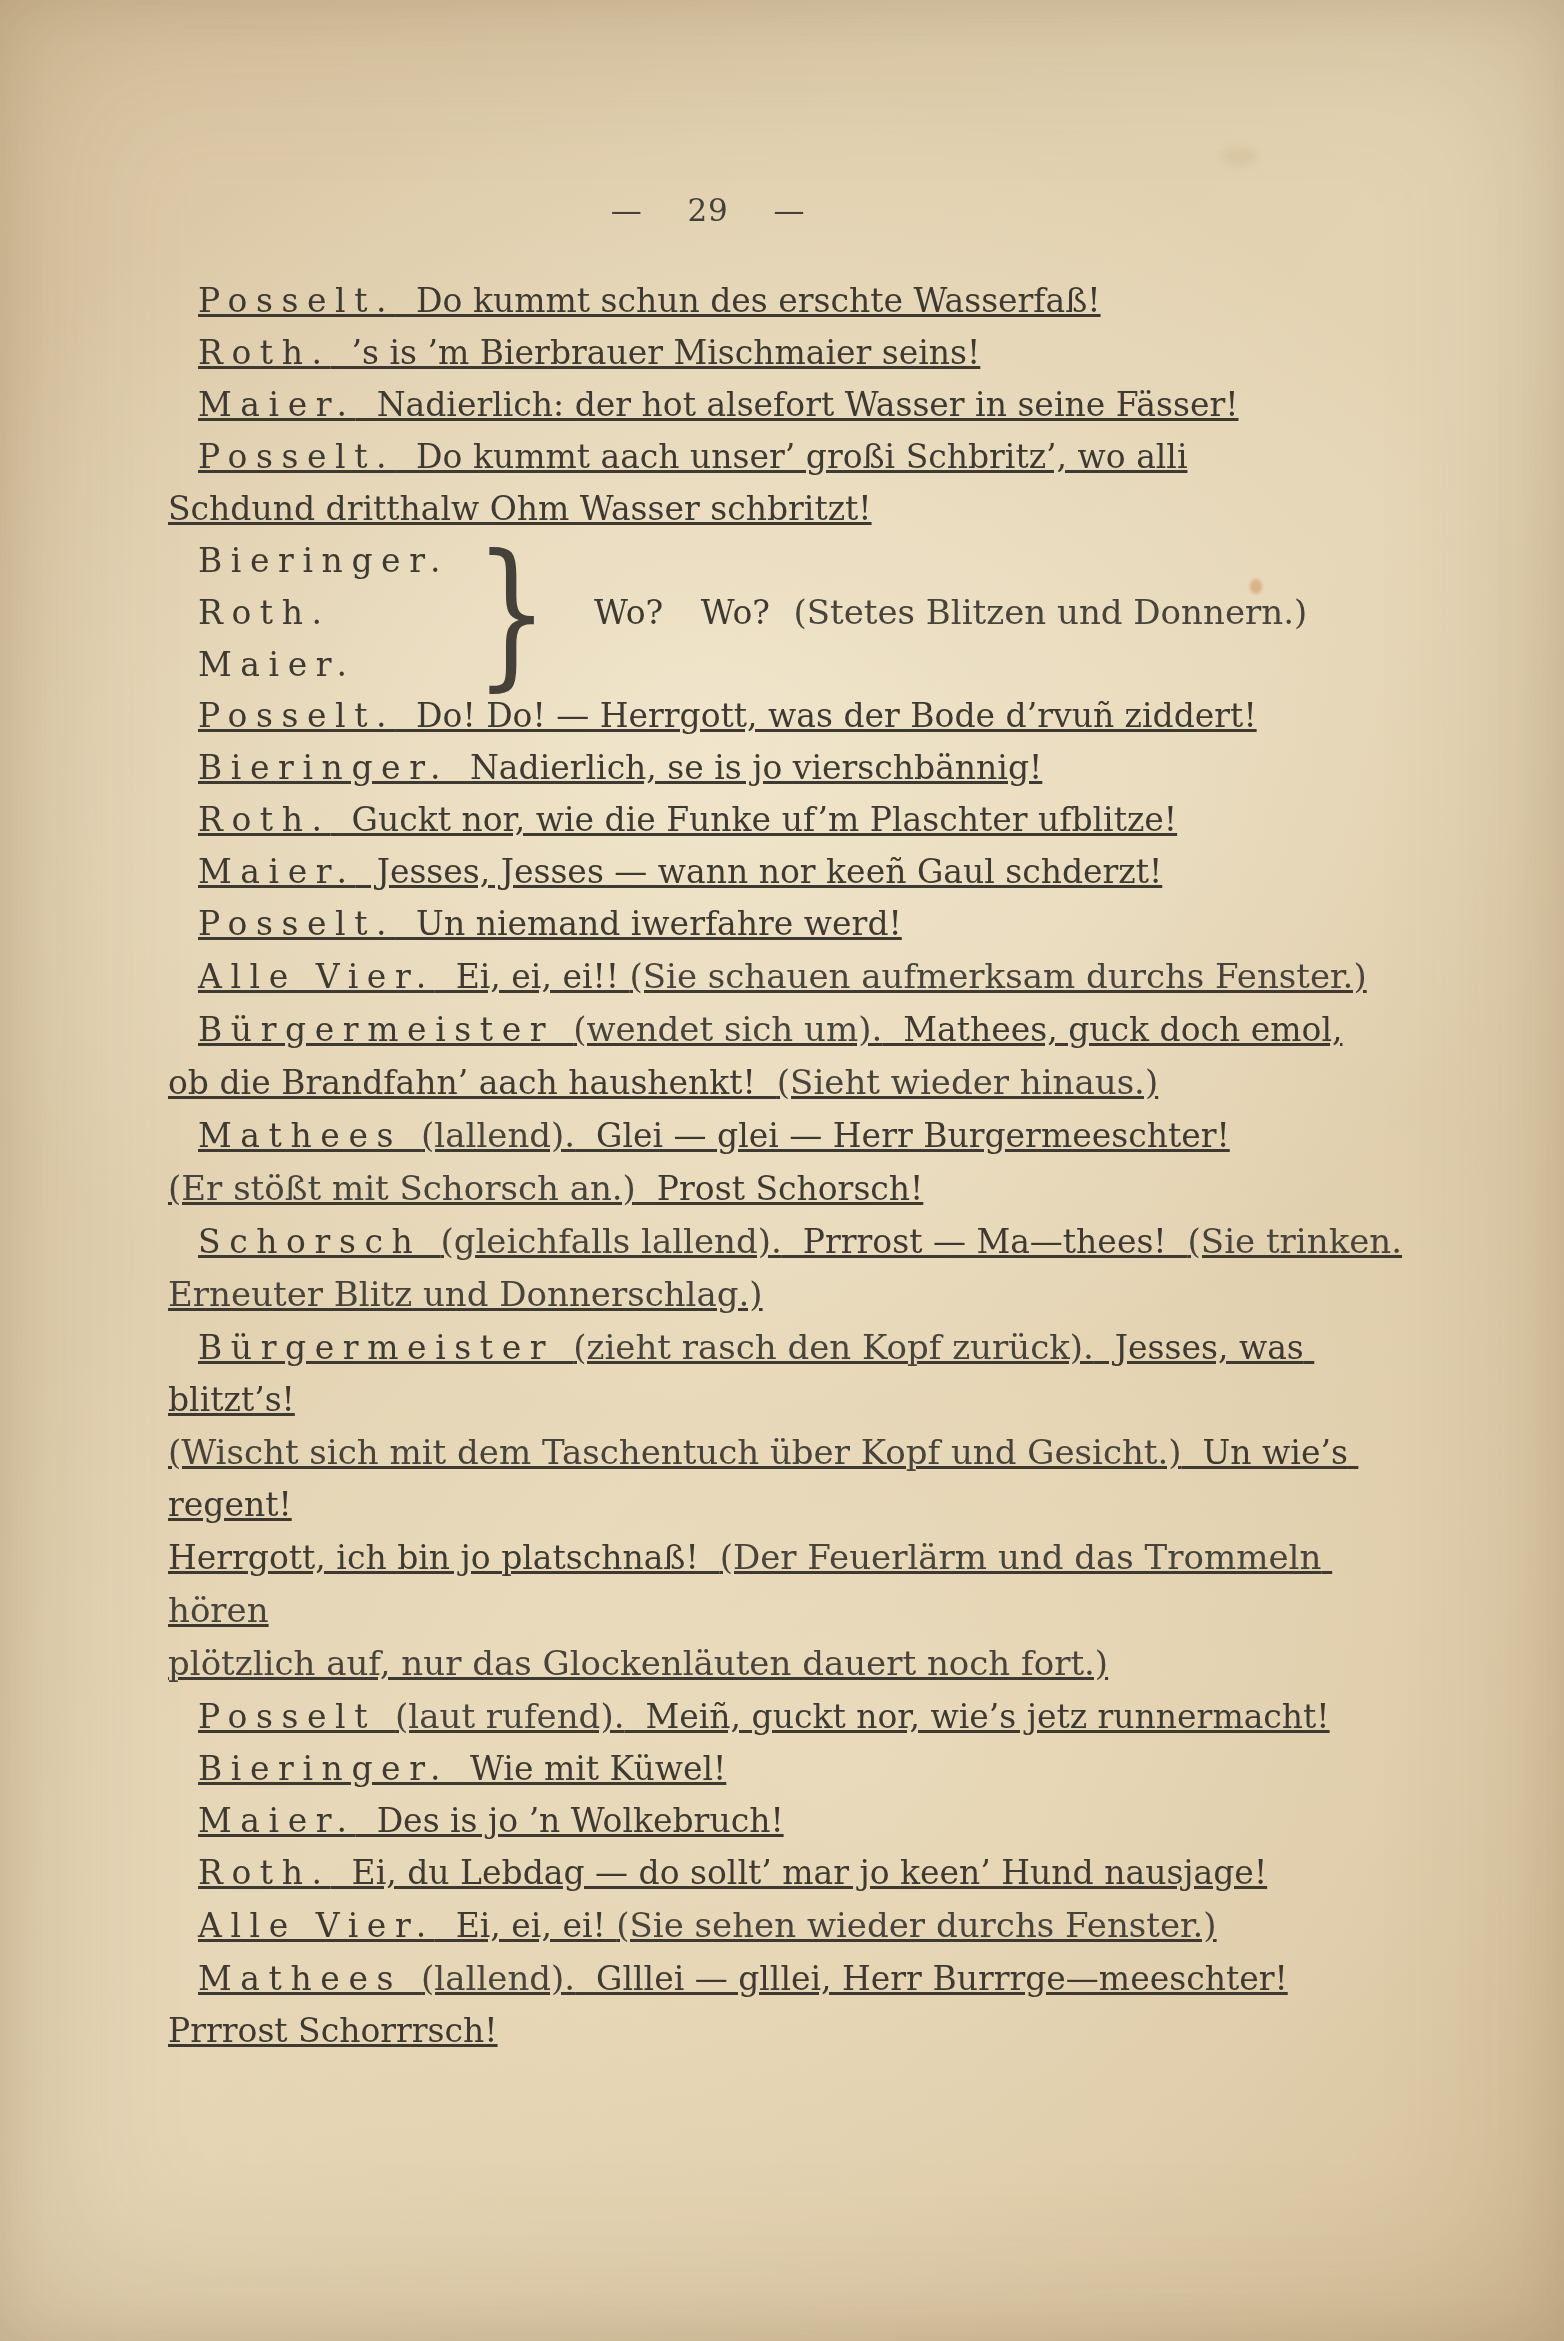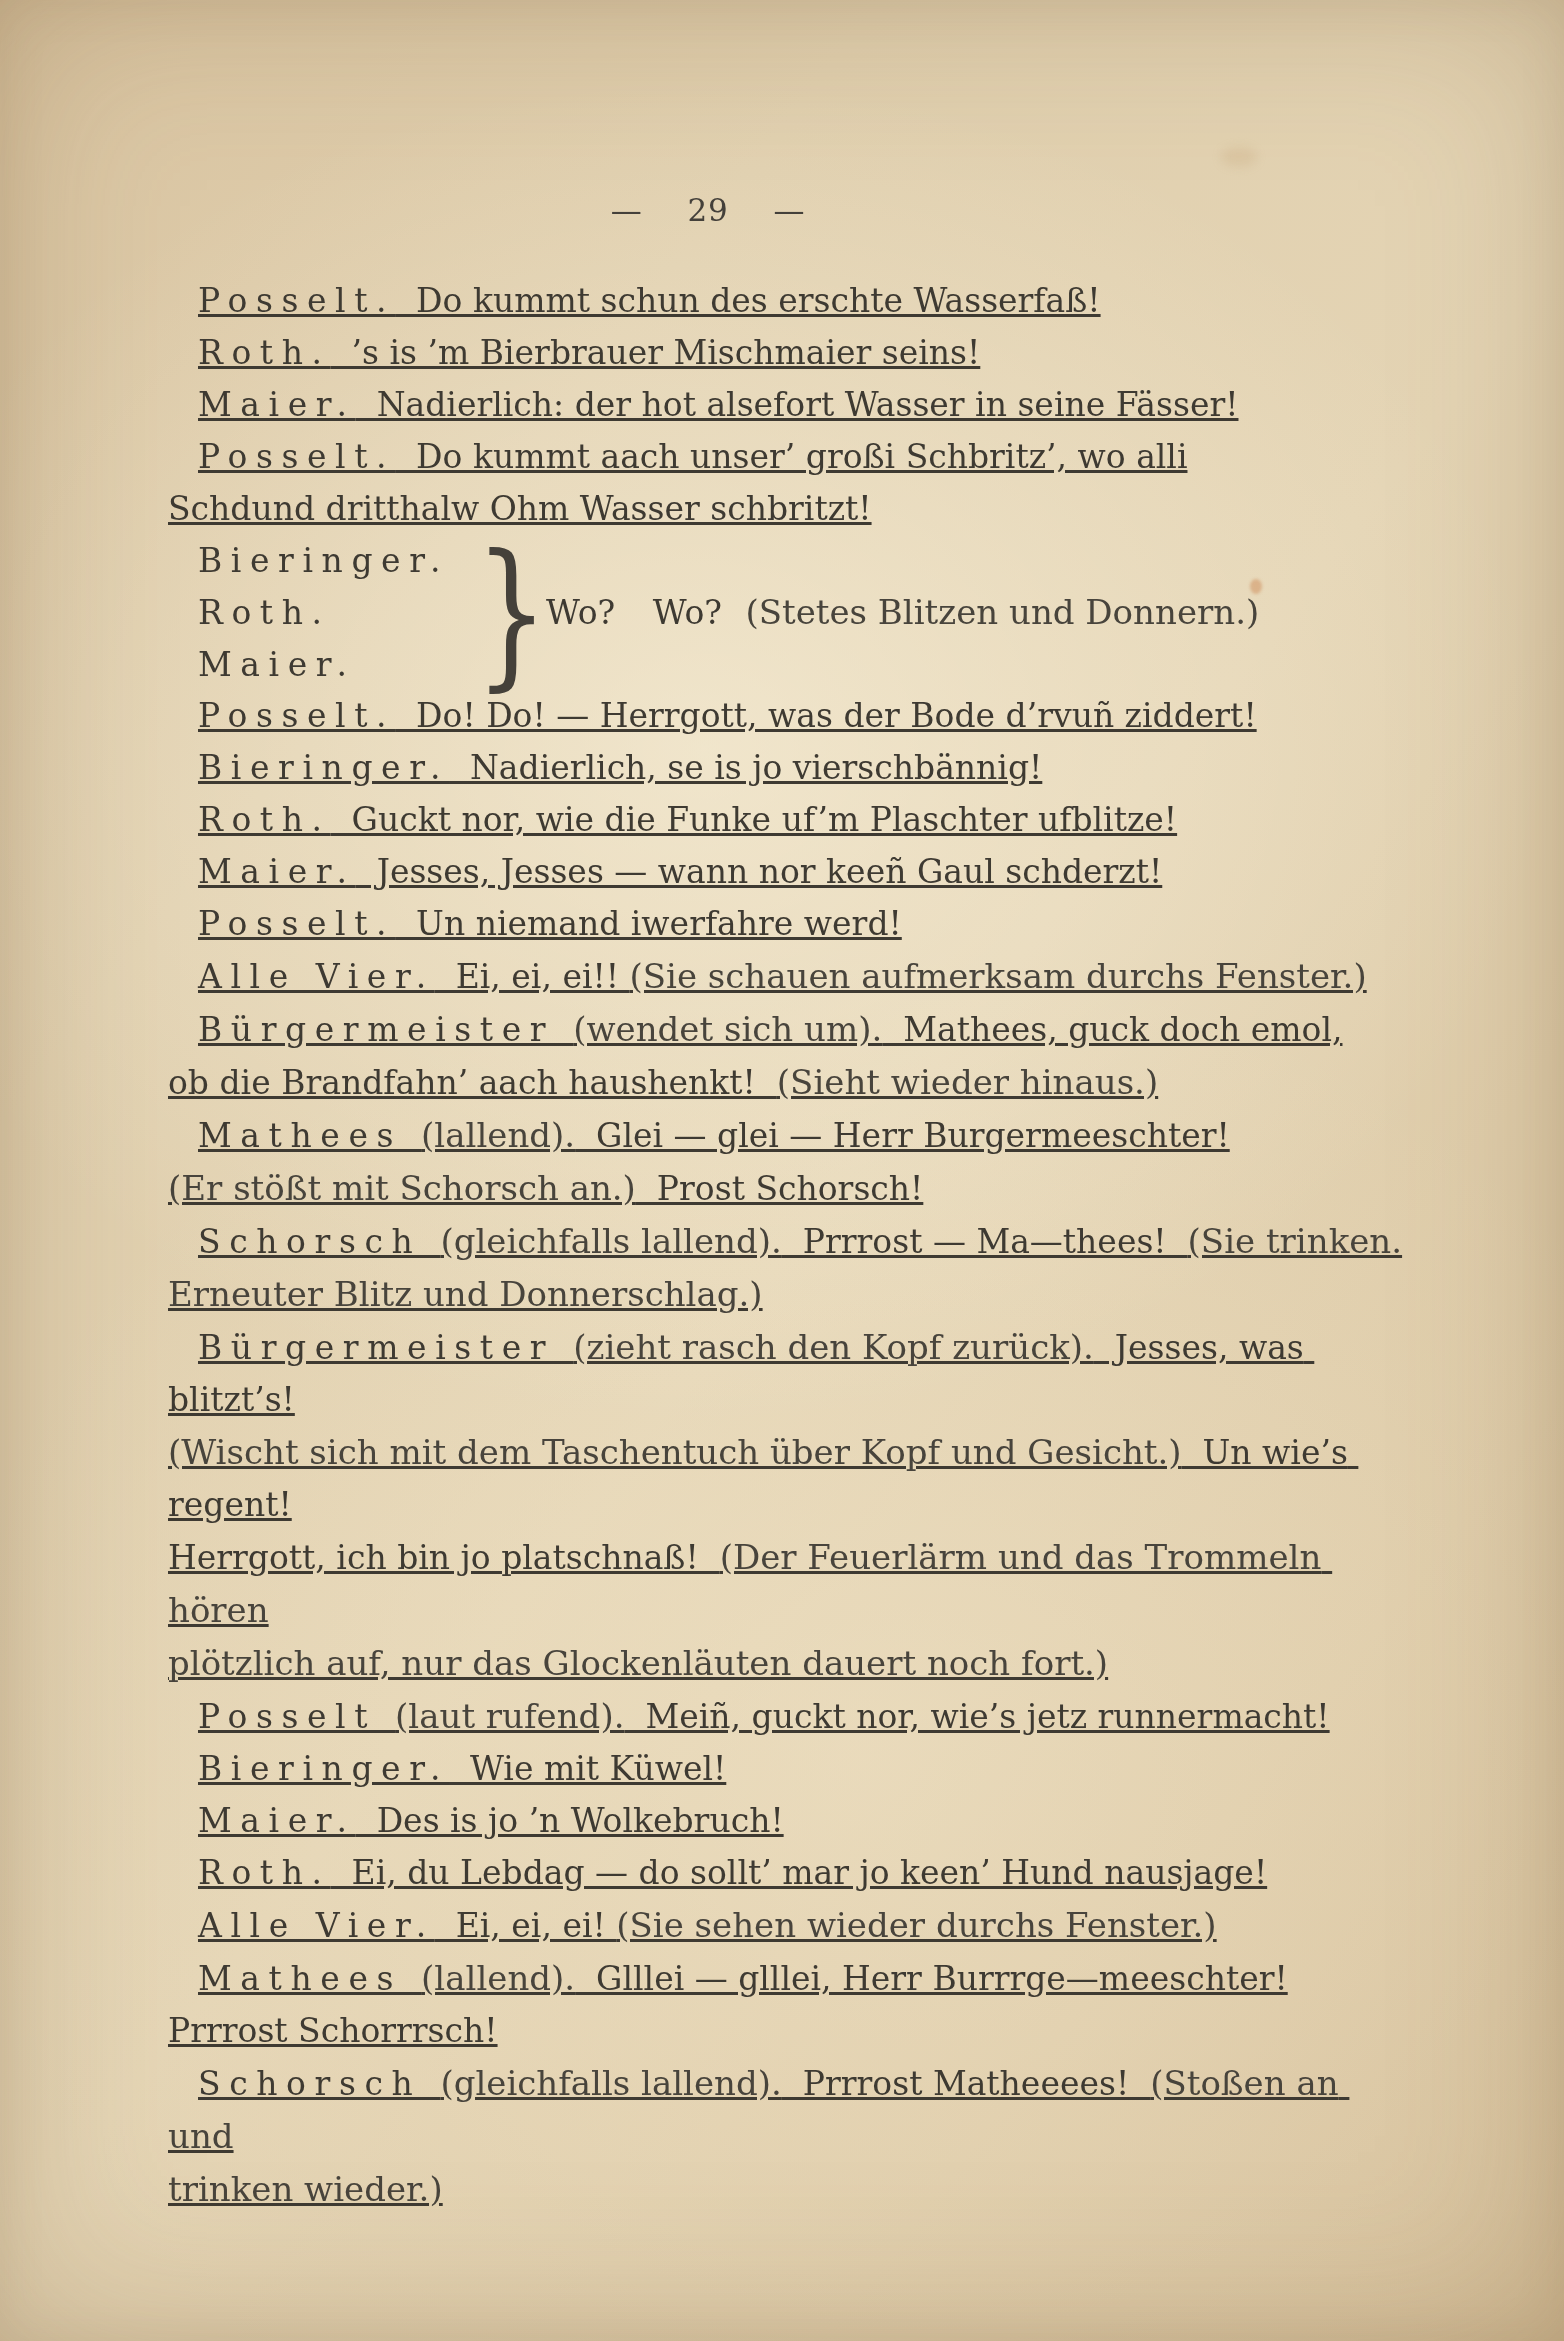--- a/index.html
+++ b/index.html
@@ -33,21 +33,21 @@
   .run-stage{font-size:34px;color:#48443c;}
   .bracket-row{display:flex;align-items:center;height:155px;text-indent:0;}
   .names{width:307px;padding-left:30px;box-sizing:border-box;}
   .name-line{line-height:52px;letter-spacing:0.26em;}
   .brace{
     width:41px;font-size:160px;line-height:155px;
     transform:scaleX(0.72);transform-origin:left center;
     color:#45413a;font-weight:400;
   }
   .speech-line{margin-left:30px;white-space:pre-wrap;}
-  .speech{word-spacing:27px;}
+  .speech{word-spacing:27px;margin-left:48px;}
   .speech-line .run-stage{margin-left:23.5px;}
   .paper-speck{
     position:absolute;left:1250px;top:579px;width:11.7px;height:15px;
     border-radius:50%;background:rgba(196,116,58,0.38);filter:blur(1.6px);
   }
   .paper-speck2{
     position:absolute;left:1221px;top:147px;width:36px;height:20.3px;
     border-radius:50%;background:rgba(190,150,100,0.18);filter:blur(4.7px);
   }
 </style>
@@ -93,20 +93,18 @@
 </span><span class="run-stage">(Wischt sich mit dem Taschentuch über Kopf und Gesicht.)</span><span class="run-normal">  Un wie’s regent!
 Herrgott, ich bin jo platschnaß!  </span><span class="run-stage">(Der Feuerlärm und das Trommeln hören
 plötzlich auf, nur das Glockenläuten dauert noch fort.)</span></div>
       <div class="para"><span class="run-speaker">Posselt </span><span class="run-stage">(laut rufend).</span><span class="run-normal">  Meiñ, guckt nor, wie’s jetz runnermacht!</span></div>
       <div class="para"><span class="run-speaker">Bieringer.</span><span class="run-normal">  Wie mit Küwel!</span></div>
       <div class="para"><span class="run-speaker">Maier.</span><span class="run-normal">  Des is jo ’n Wolkebruch!</span></div>
       <div class="para"><span class="run-speaker">Roth.</span><span class="run-normal">  Ei, du Lebdag — do sollt’ mar jo keen’ Hund nausjage!</span></div>
       <div class="para"><span class="run-speaker">Alle Vier.</span><span class="run-normal">  Ei, ei, ei! </span><span class="run-stage">(Sie sehen wieder durchs Fenster.)</span></div>
       <div class="para"><span class="run-speaker">Mathees </span><span class="run-stage">(lallend).</span><span class="run-normal">  Glllei — glllei, Herr Burrrge—meeschter!
 Prrrost Schorrrsch!</span></div>
-      <div class="para"><span class="run-speaker">Schorsch </span><span class="run-stage">(gleichfalls lallend).</span><span class="run-normal">  Prrrost Matheeees!  </span><span class="run-stage">(Stoßen an und
-trinken wieder.)</span></div>
     </div>
 
   <div class="paper-speck"></div>
   <div class="paper-speck2"></div>
 </div>
 
 
 </body></html>

